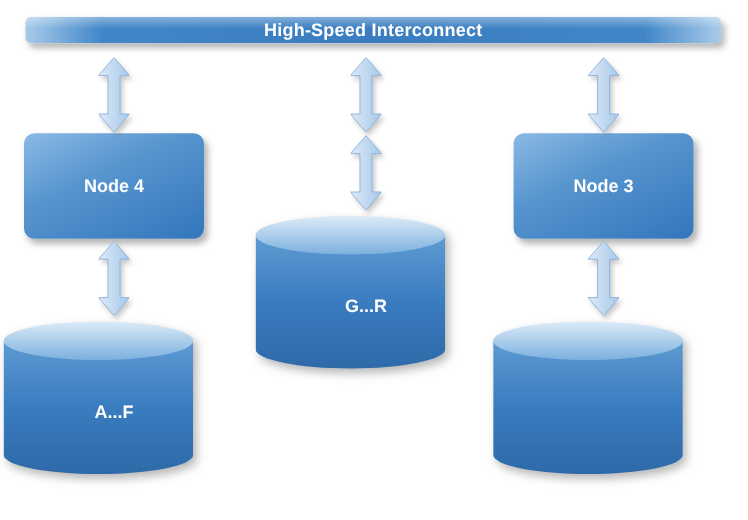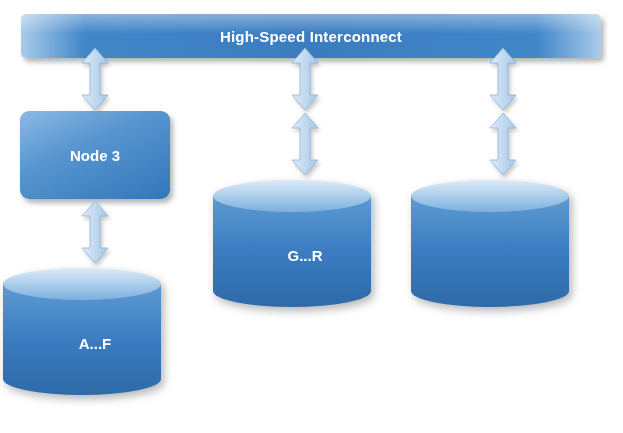--- a/index.html
+++ b/index.html
@@ -5,21 +5,21 @@
   html,body{margin:0;padding:0;background:#ffffff;}
   .canvas{
     position:relative;
     width:623px;height:433px;
     background:#ffffff;
     font-family:"Liberation Sans",sans-serif;
     overflow:hidden;
   }
   
   .bar{
-    position:absolute;left:21px;top:14px;width:580px;height:44px;
+    position:absolute;left:21px;top:14px;width:580px;height:22px;
     border-radius:5px;
     background:
       linear-gradient(180deg, rgba(255,255,255,.38) 0%, rgba(255,255,255,0) 45%),
       linear-gradient(90deg,#a9cbea 0%,#4187c8 11%,#3a7cc0 50%,#4187c8 89%,#a9cbea 100%);
     box-shadow:3px 4px 5px rgba(110,110,110,.5);
     display:flex;align-items:center;justify-content:center;
   }
   .bar span{color:#fff;font-weight:bold;font-size:15px;letter-spacing:.2px;}
   
   .col{position:absolute;top:47px;width:158px;display:flex;flex-direction:column;align-items:center;}
@@ -73,21 +73,21 @@
 
   <div class="bar">
     <span>High-Speed Interconnect</span>
   </div>
 
   <div class="col col1">
     <svg class="arrow" viewBox="0 0 26 62">
         <use href="#dblArrow"></use>
       </svg>
     <div class="node">
-      <span>Node 3</span>
+      <span>Node 4</span>
     </div>
     <svg class="arrow lower" viewBox="0 0 26 62">
         <use href="#dblArrow"></use>
       </svg>
     <div class="cyl">
       <svg viewBox="0 0 158 130">
           <use href="#cylShape"></use>
         </svg>
       <span class="lbl">A...F</span>
     </div>
@@ -105,20 +105,23 @@
           <use href="#cylShape"></use>
         </svg>
       <span class="lbl">G...R</span>
     </div>
   </div>
 
   <div class="col col3">
     <svg class="arrow" viewBox="0 0 26 62">
         <use href="#dblArrow"></use>
       </svg>
+    <div class="node">
+      <span>Node 3</span>
+    </div>
     <svg class="arrow lower" viewBox="0 0 26 62">
         <use href="#dblArrow"></use>
       </svg>
     <div class="cyl">
       <svg viewBox="0 0 158 130">
           <use href="#cylShape"></use>
         </svg>
     </div>
   </div>
 

